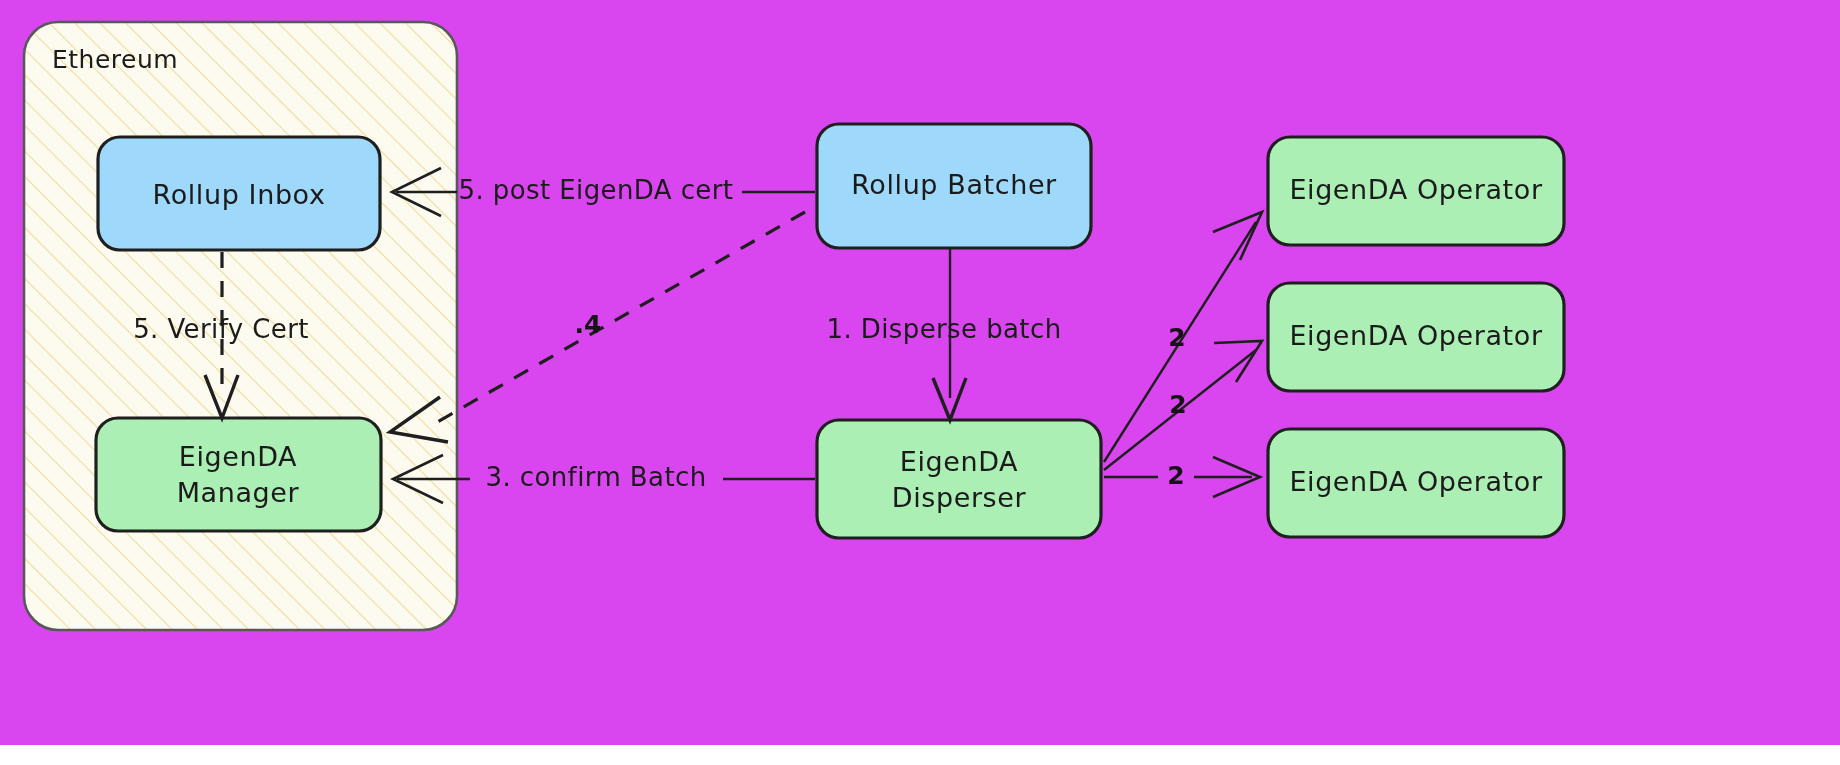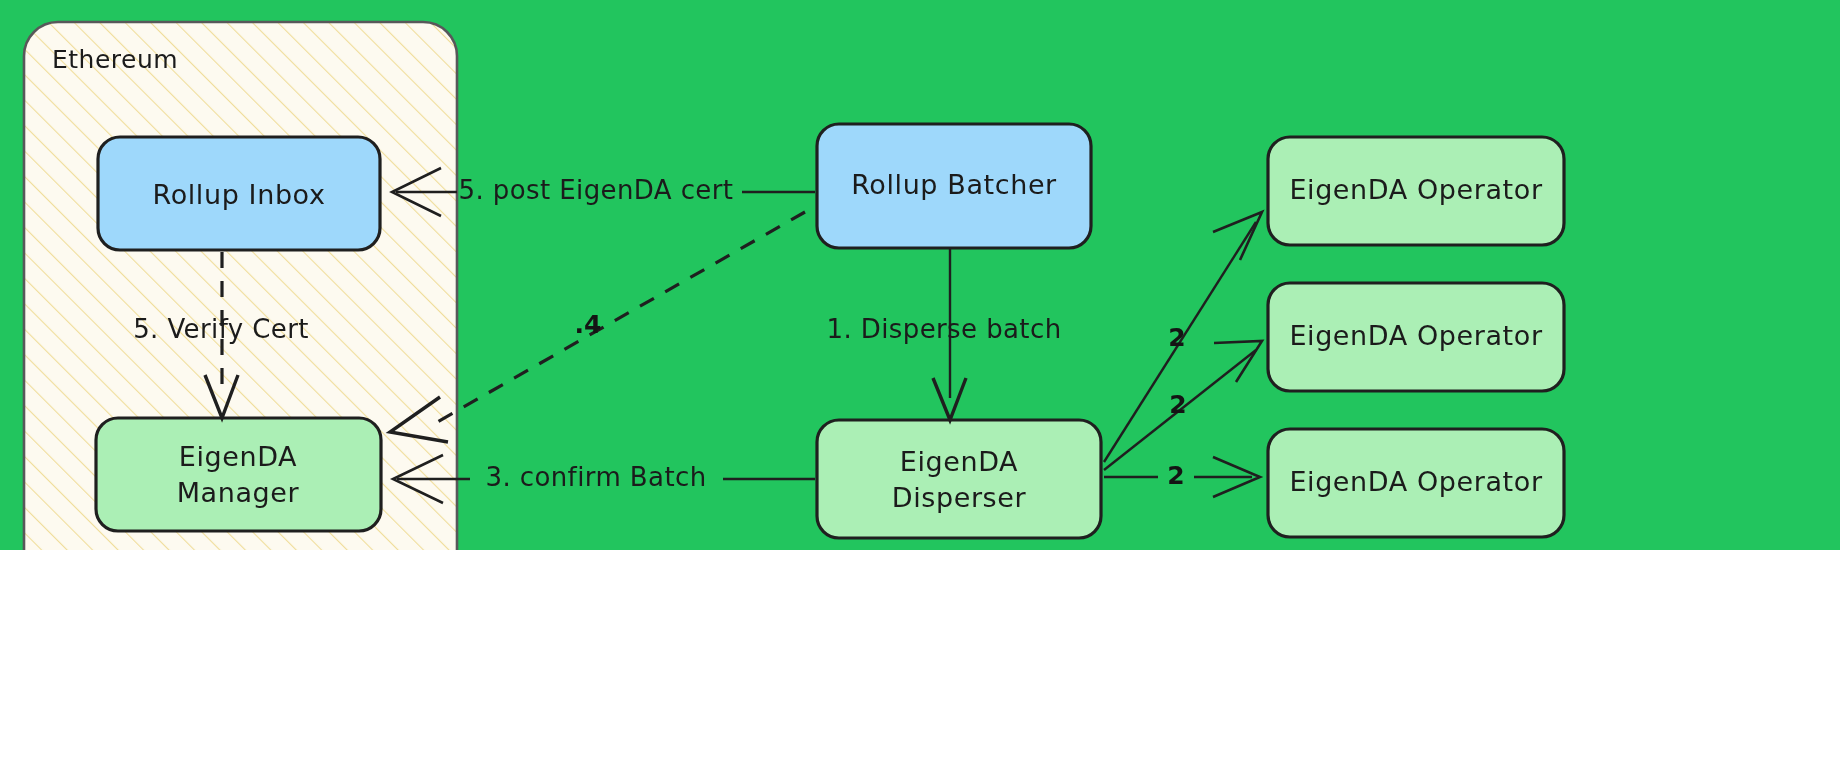--- a/index.html
+++ b/index.html
@@ -7,22 +7,22 @@
     margin: 0;
     padding: 0;
     background: #ffffff;
   }
   body {
     font-family: "DejaVu Sans", sans-serif;
   }
   #canvas {
     position: relative;
     width: 1840px;
-    height: 550px;
-    background: #22c55e;
+    height: 745px;
+    background: #d946ef;
     overflow: hidden;
   }
   #diagram-svg {
     position: absolute;
     inset: 0;
     width: 1840px;
     height: 765px;
   }
   .node-label {
     font-family: "DejaVu Sans", sans-serif;

